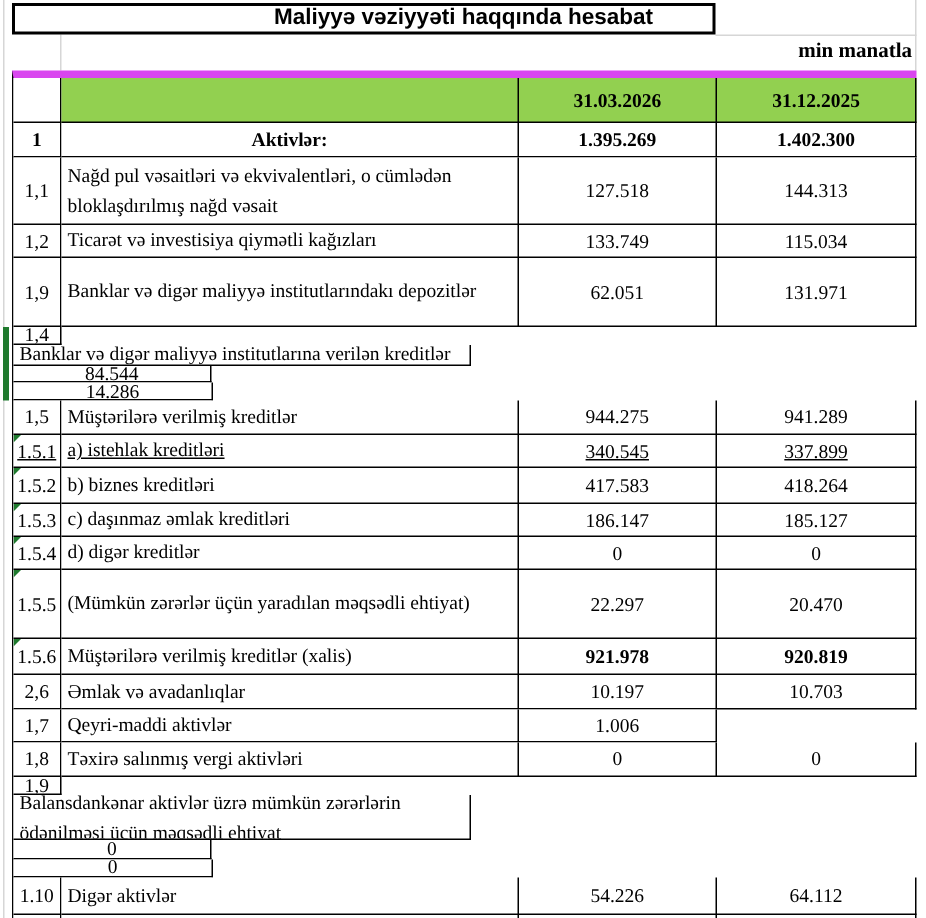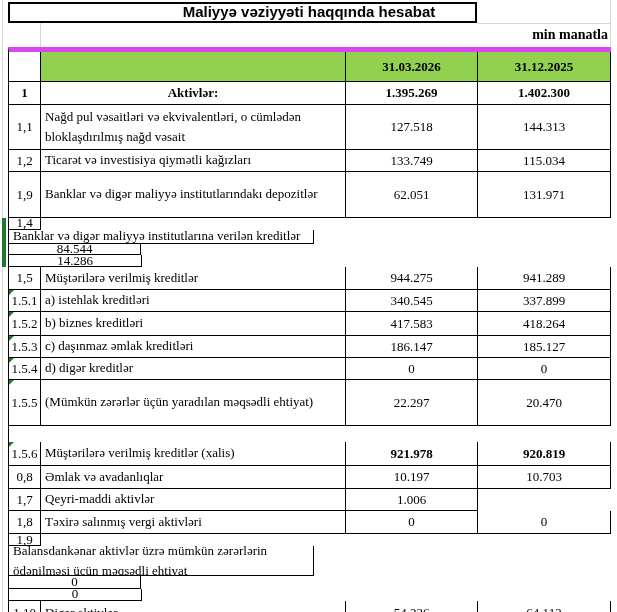--- a/index.html
+++ b/index.html
@@ -101,21 +101,21 @@
       <div class="td c3">14.286</div>
     </div>
 
     <div class="tr" style="height:23px;">
       <div class="td c0">1,5</div>
       <div class="td c1">Müştərilərə verilmiş kreditlər</div>
       <div class="td c2">944.275</div>
       <div class="td c3">941.289</div>
     </div>
 
-    <div class="tr" style="height:22px;">
+    <div class="tr" style="height:22px;text-decoration:underline;">
       <div class="td c0">
           <span class="tri"></span>
           <span>1.5.1</span>
         </div>
       <div class="td c1">a) istehlak kreditləri</div>
       <div class="td c2">340.545</div>
       <div class="td c3">337.899</div>
     </div>
 
     <div class="tr" style="height:24px;">
@@ -151,32 +151,32 @@
     <div class="tr" style="height:46px;">
       <div class="td c0">
           <span class="tri"></span>
           <span>1.5.5</span>
         </div>
       <div class="td c1">(Mümkün zərərlər üçün yaradılan məqsədli ehtiyat)</div>
       <div class="td c2">22.297</div>
       <div class="td c3">20.470</div>
     </div>
 
-    <div class="tr bold-vals" style="height:24px;margin-top:16px;">
+    <div class="tr bold-vals" style="height:24px;">
       <div class="td c0">
           <span class="tri"></span>
           <span>1.5.6</span>
         </div>
       <div class="td c1">Müştərilərə verilmiş kreditlər (xalis)</div>
       <div class="td c2">921.978</div>
       <div class="td c3">920.819</div>
     </div>
 
     <div class="tr" style="height:23px;">
-      <div class="td c0">0,8</div>
+      <div class="td c0">2,6</div>
       <div class="td c1">Əmlak və avadanlıqlar</div>
       <div class="td c2">10.197</div>
       <div class="td c3">10.703</div>
     </div>
 
     <div class="tr" style="height:22px;">
       <div class="td c0">1,7</div>
       <div class="td c1">Qeyri-maddi aktivlər</div>
       <div class="td c2">1.006</div>
     </div>

